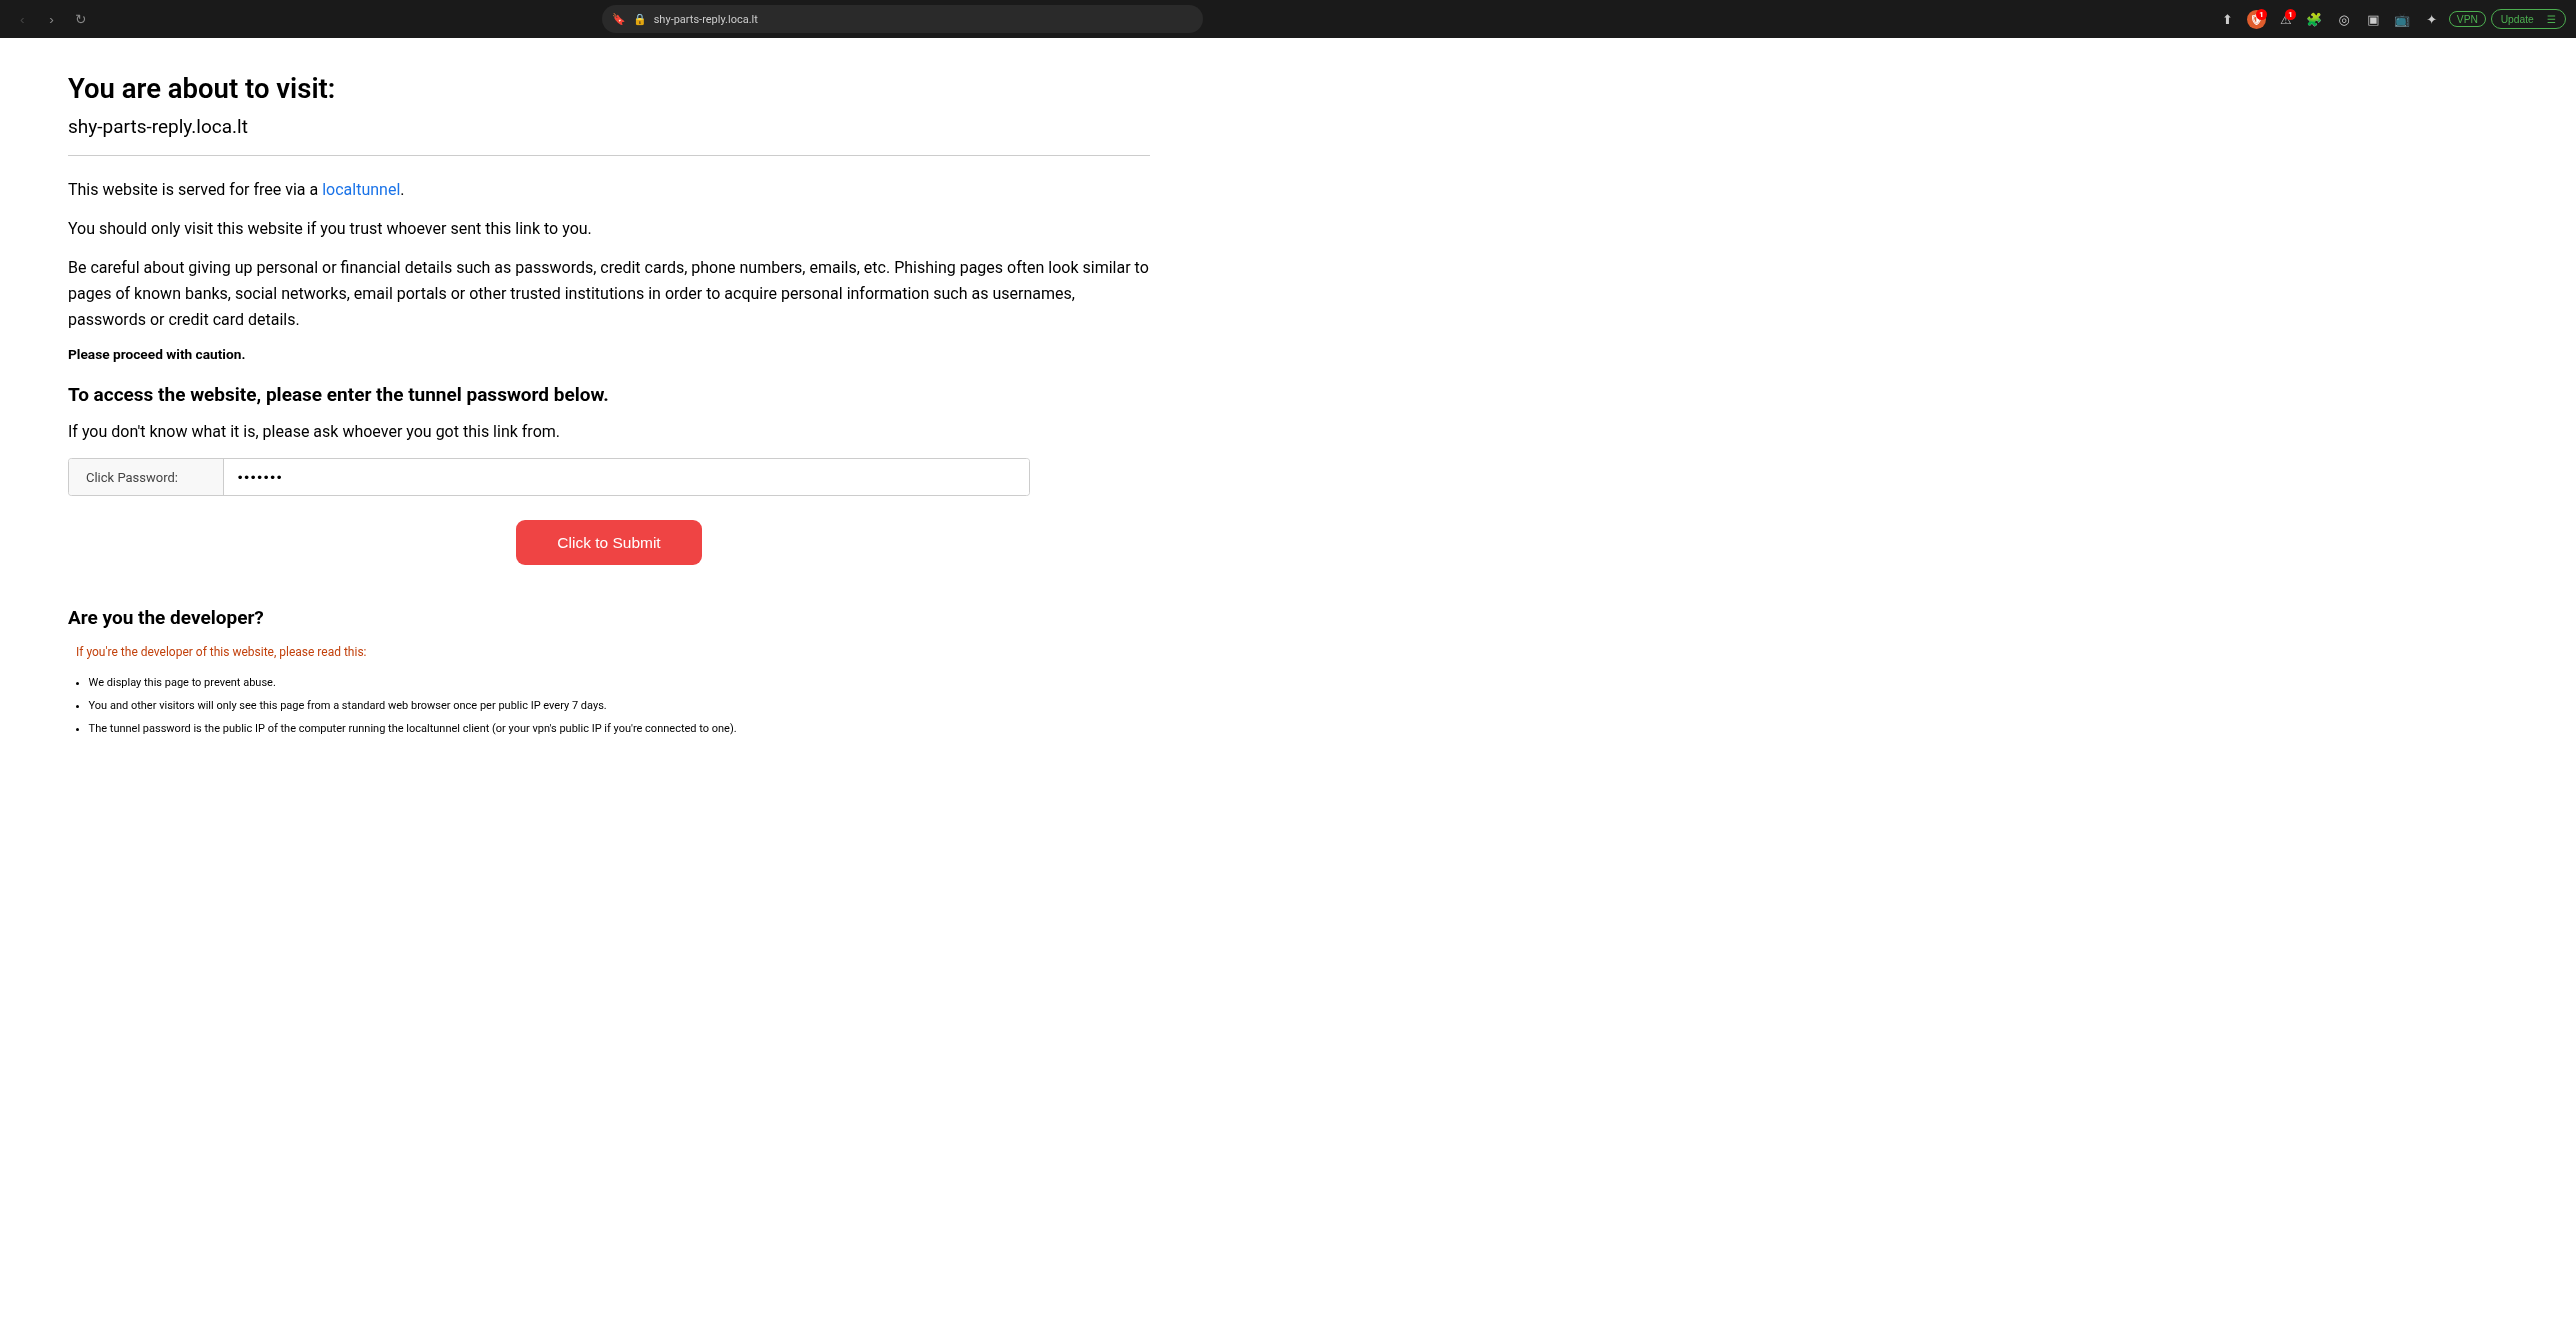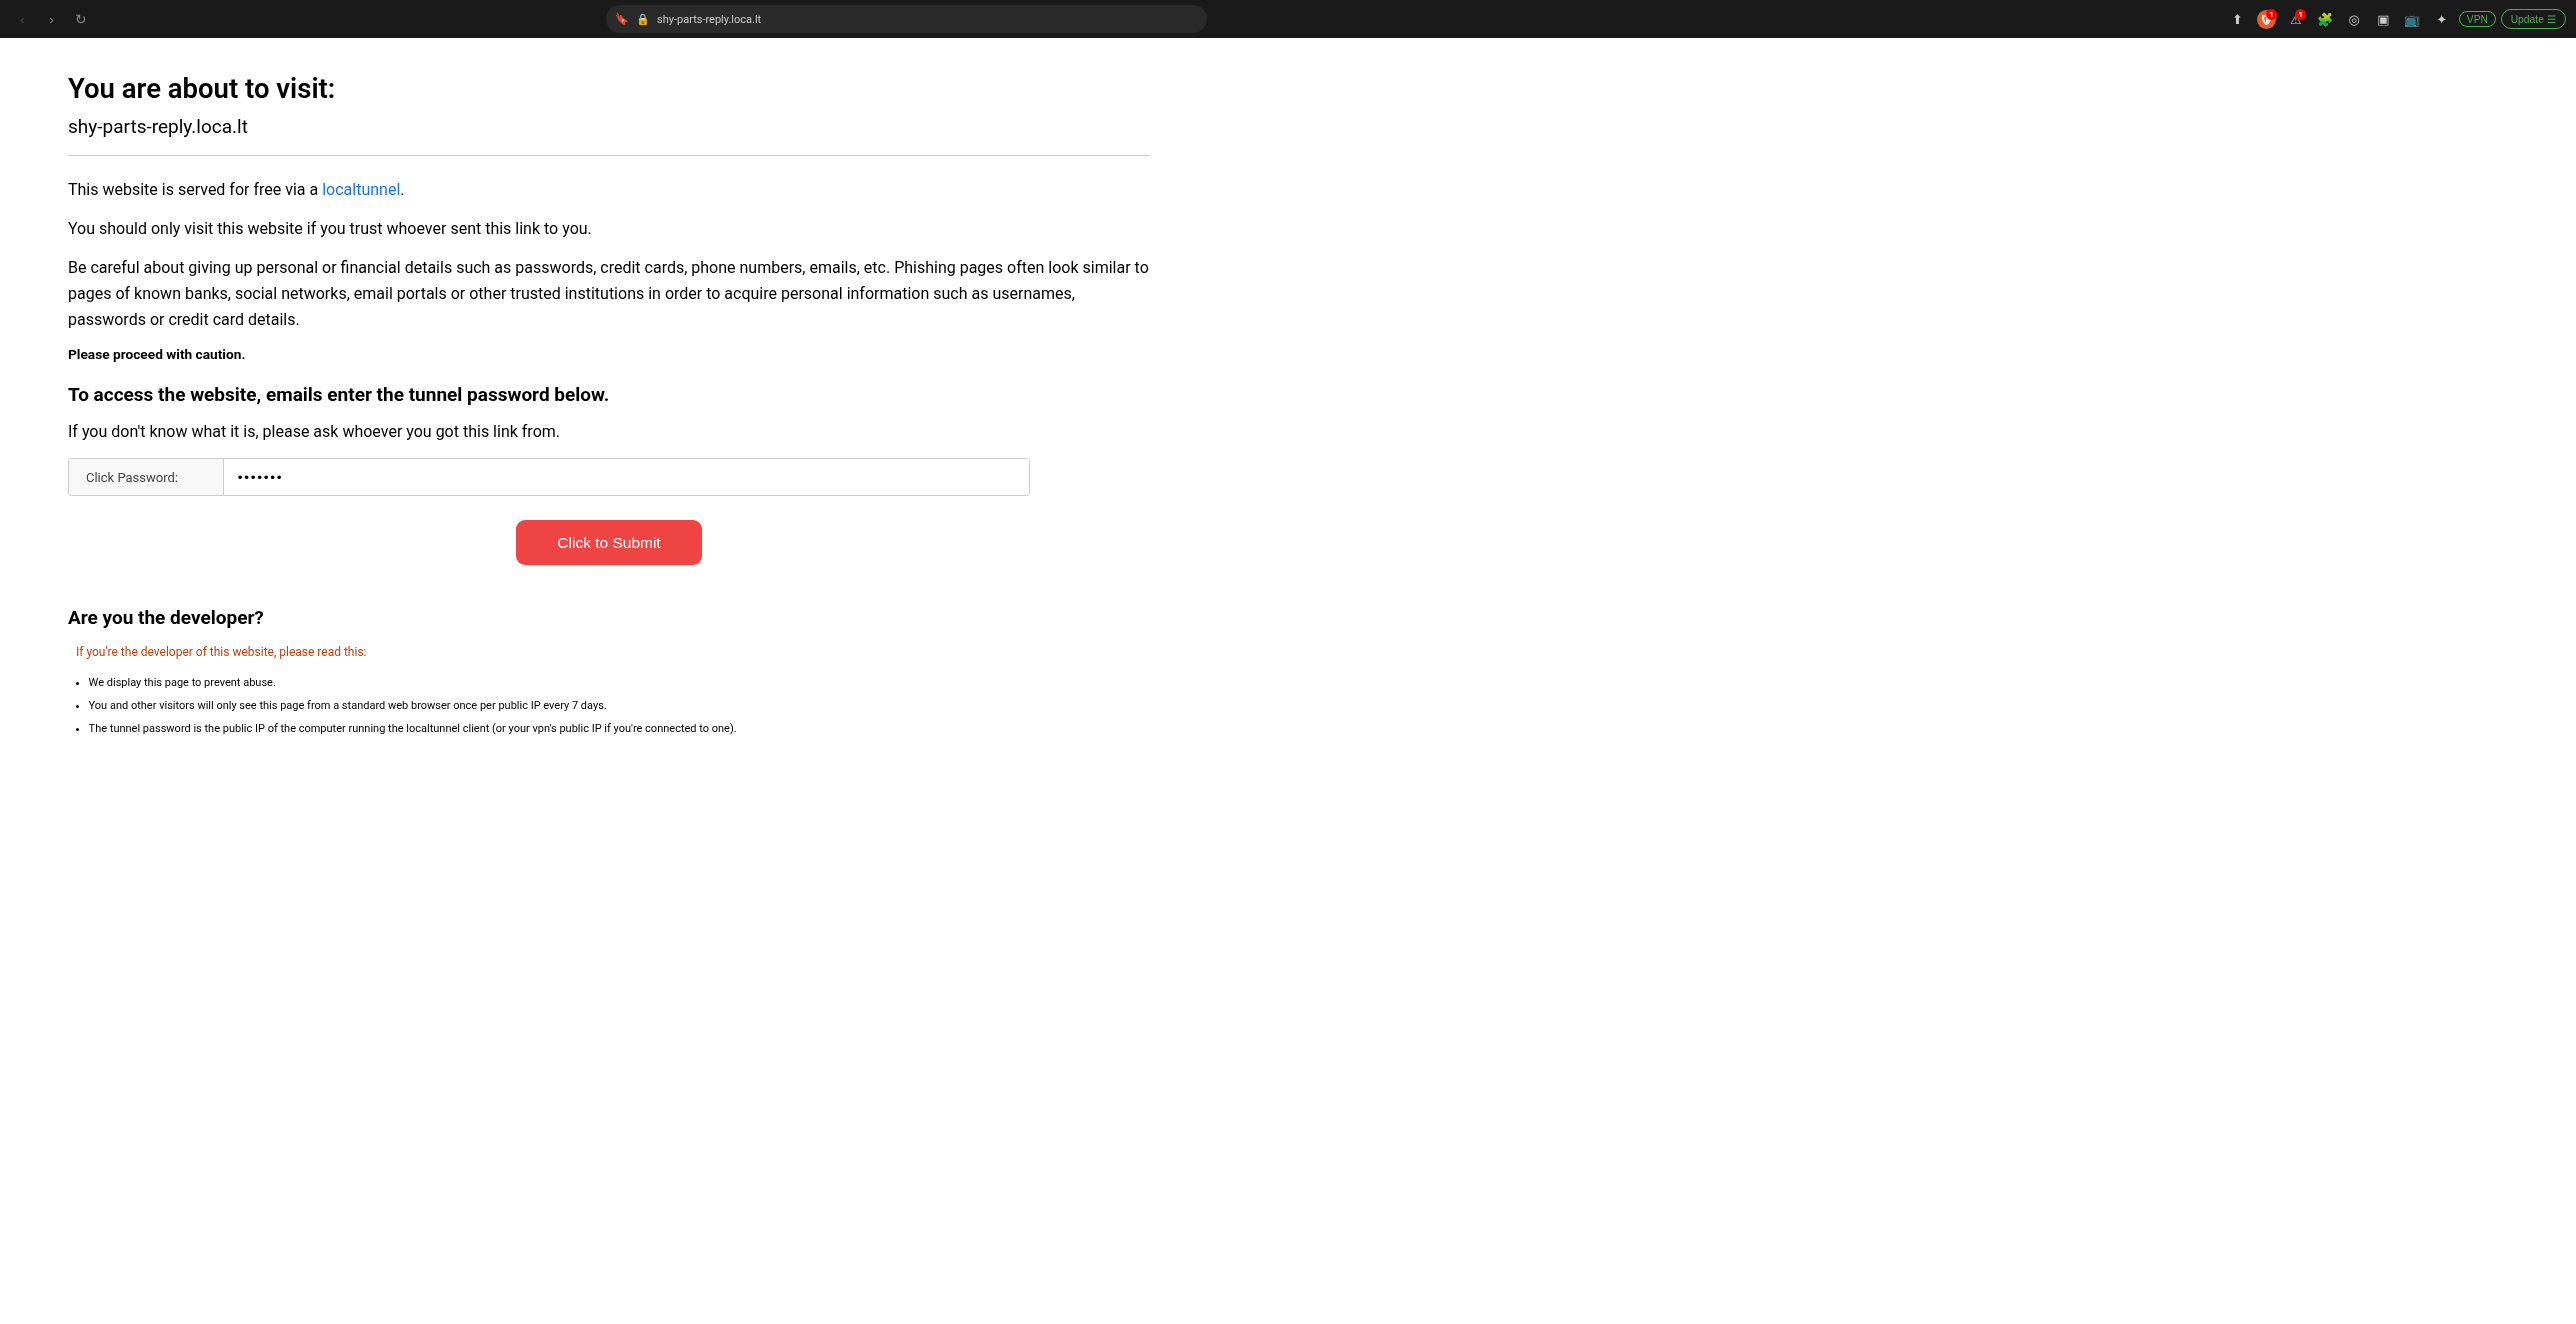--- a/index.html
+++ b/index.html
@@ -143,21 +143,21 @@
     .update-btn {
       background: transparent;
       border: 1.3px solid #4caf50;
       border-radius: 10.3px;
       color: #4caf50;
       font-size: 10.3px;
       padding: 2.6px 8.6px;
       cursor: pointer;
       display: flex;
       align-items: center;
-      gap: 3px;
+      gap: 13px;
     }
 
     
     .page-content {
       margin-top: 38px;
       padding: 34px 52px 52px 68px;
       max-width: 1202px;
     }
 
     .page-title {
@@ -336,21 +336,21 @@
   <p class="info-text">
     <span>This website is served for free via a </span><a href="#">localtunnel</a><span>.</span>
   </p>
 
   <p class="info-text">You should only visit this website if you trust whoever sent this link to you.</p>
 
   <p class="info-text">Be careful about giving up personal or financial details such as passwords, credit cards, phone numbers, emails, etc. Phishing pages often look similar to pages of known banks, social networks, email portals or other trusted institutions in order to acquire personal information such as usernames, passwords or credit card details.</p>
 
   <p class="caution-text">Please proceed with caution.</p>
 
-  <h2 class="access-heading">To access the website, emails enter the tunnel password below.</h2>
+  <h2 class="access-heading">To access the website, please enter the tunnel password below.</h2>
 
   <p class="info-text">If you don't know what it is, please ask whoever you got this link from.</p>
 
   <div class="password-form">
     <div class="password-row">
       <label class="password-label">Click Password:</label>
       <input class="password-input" type="password" value="aaaaaaa" placeholder="·······" style="">
     </div>
     <button class="submit-btn">Click to Submit</button>
   </div>

